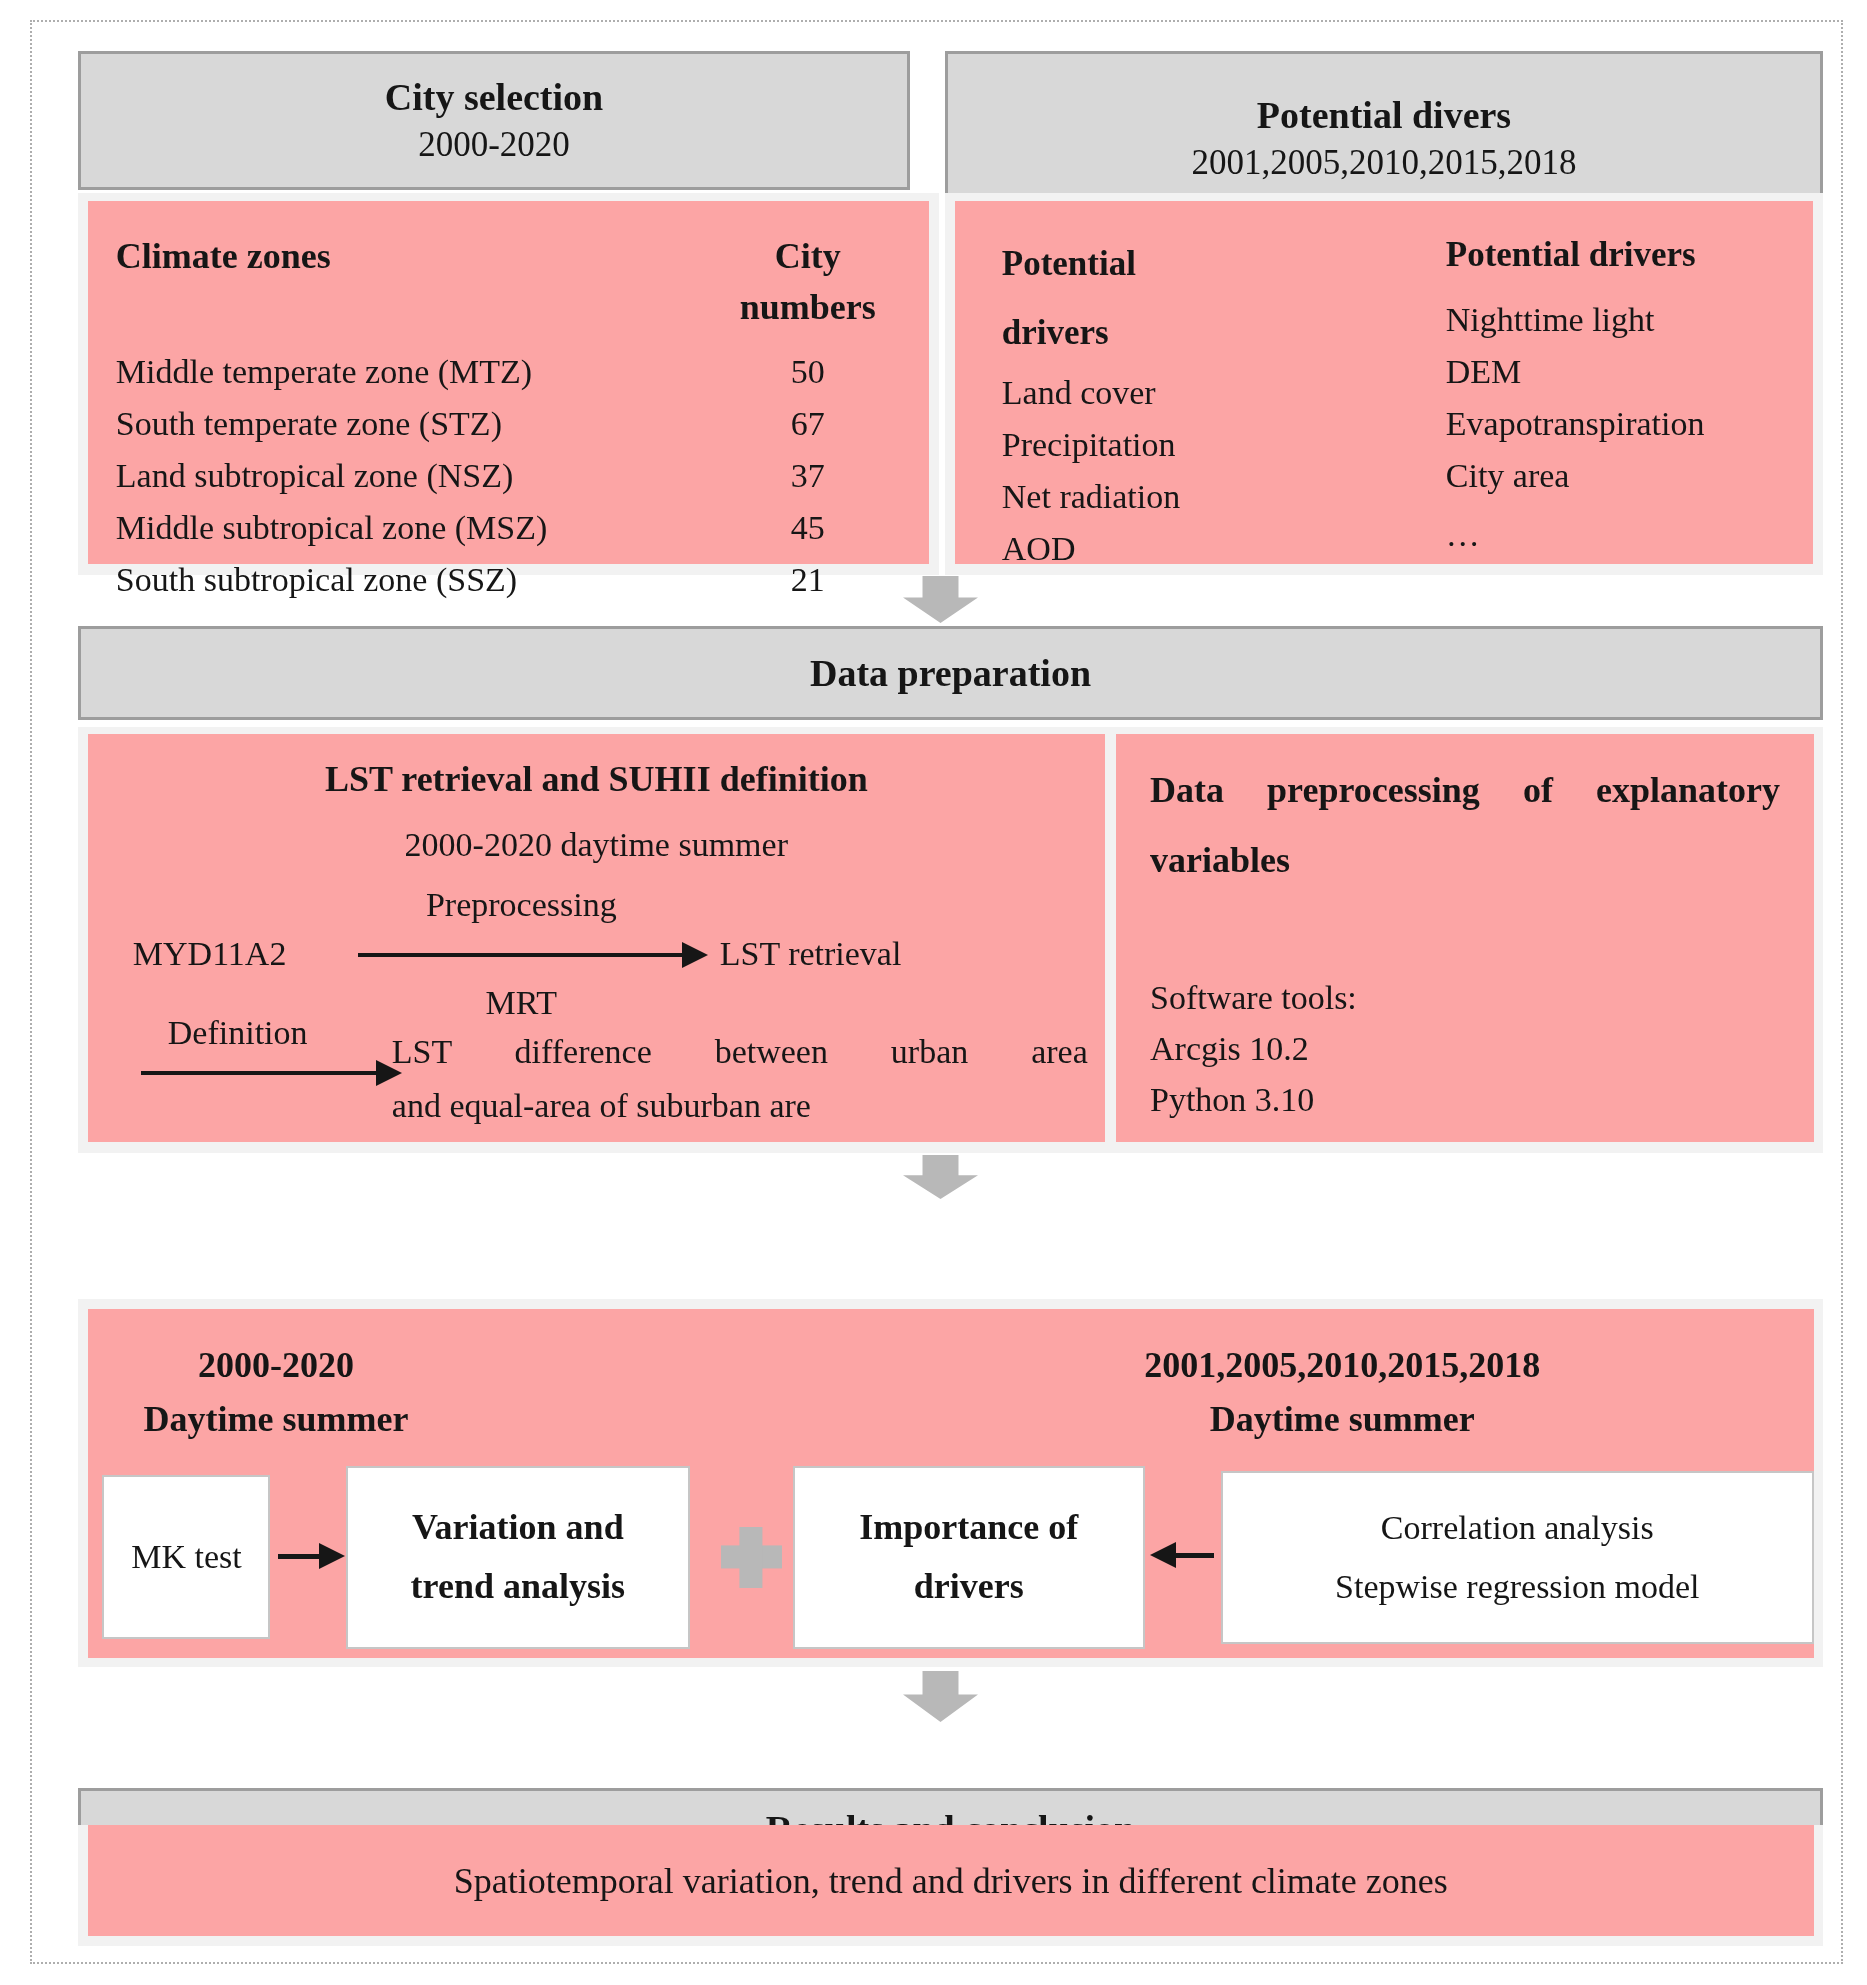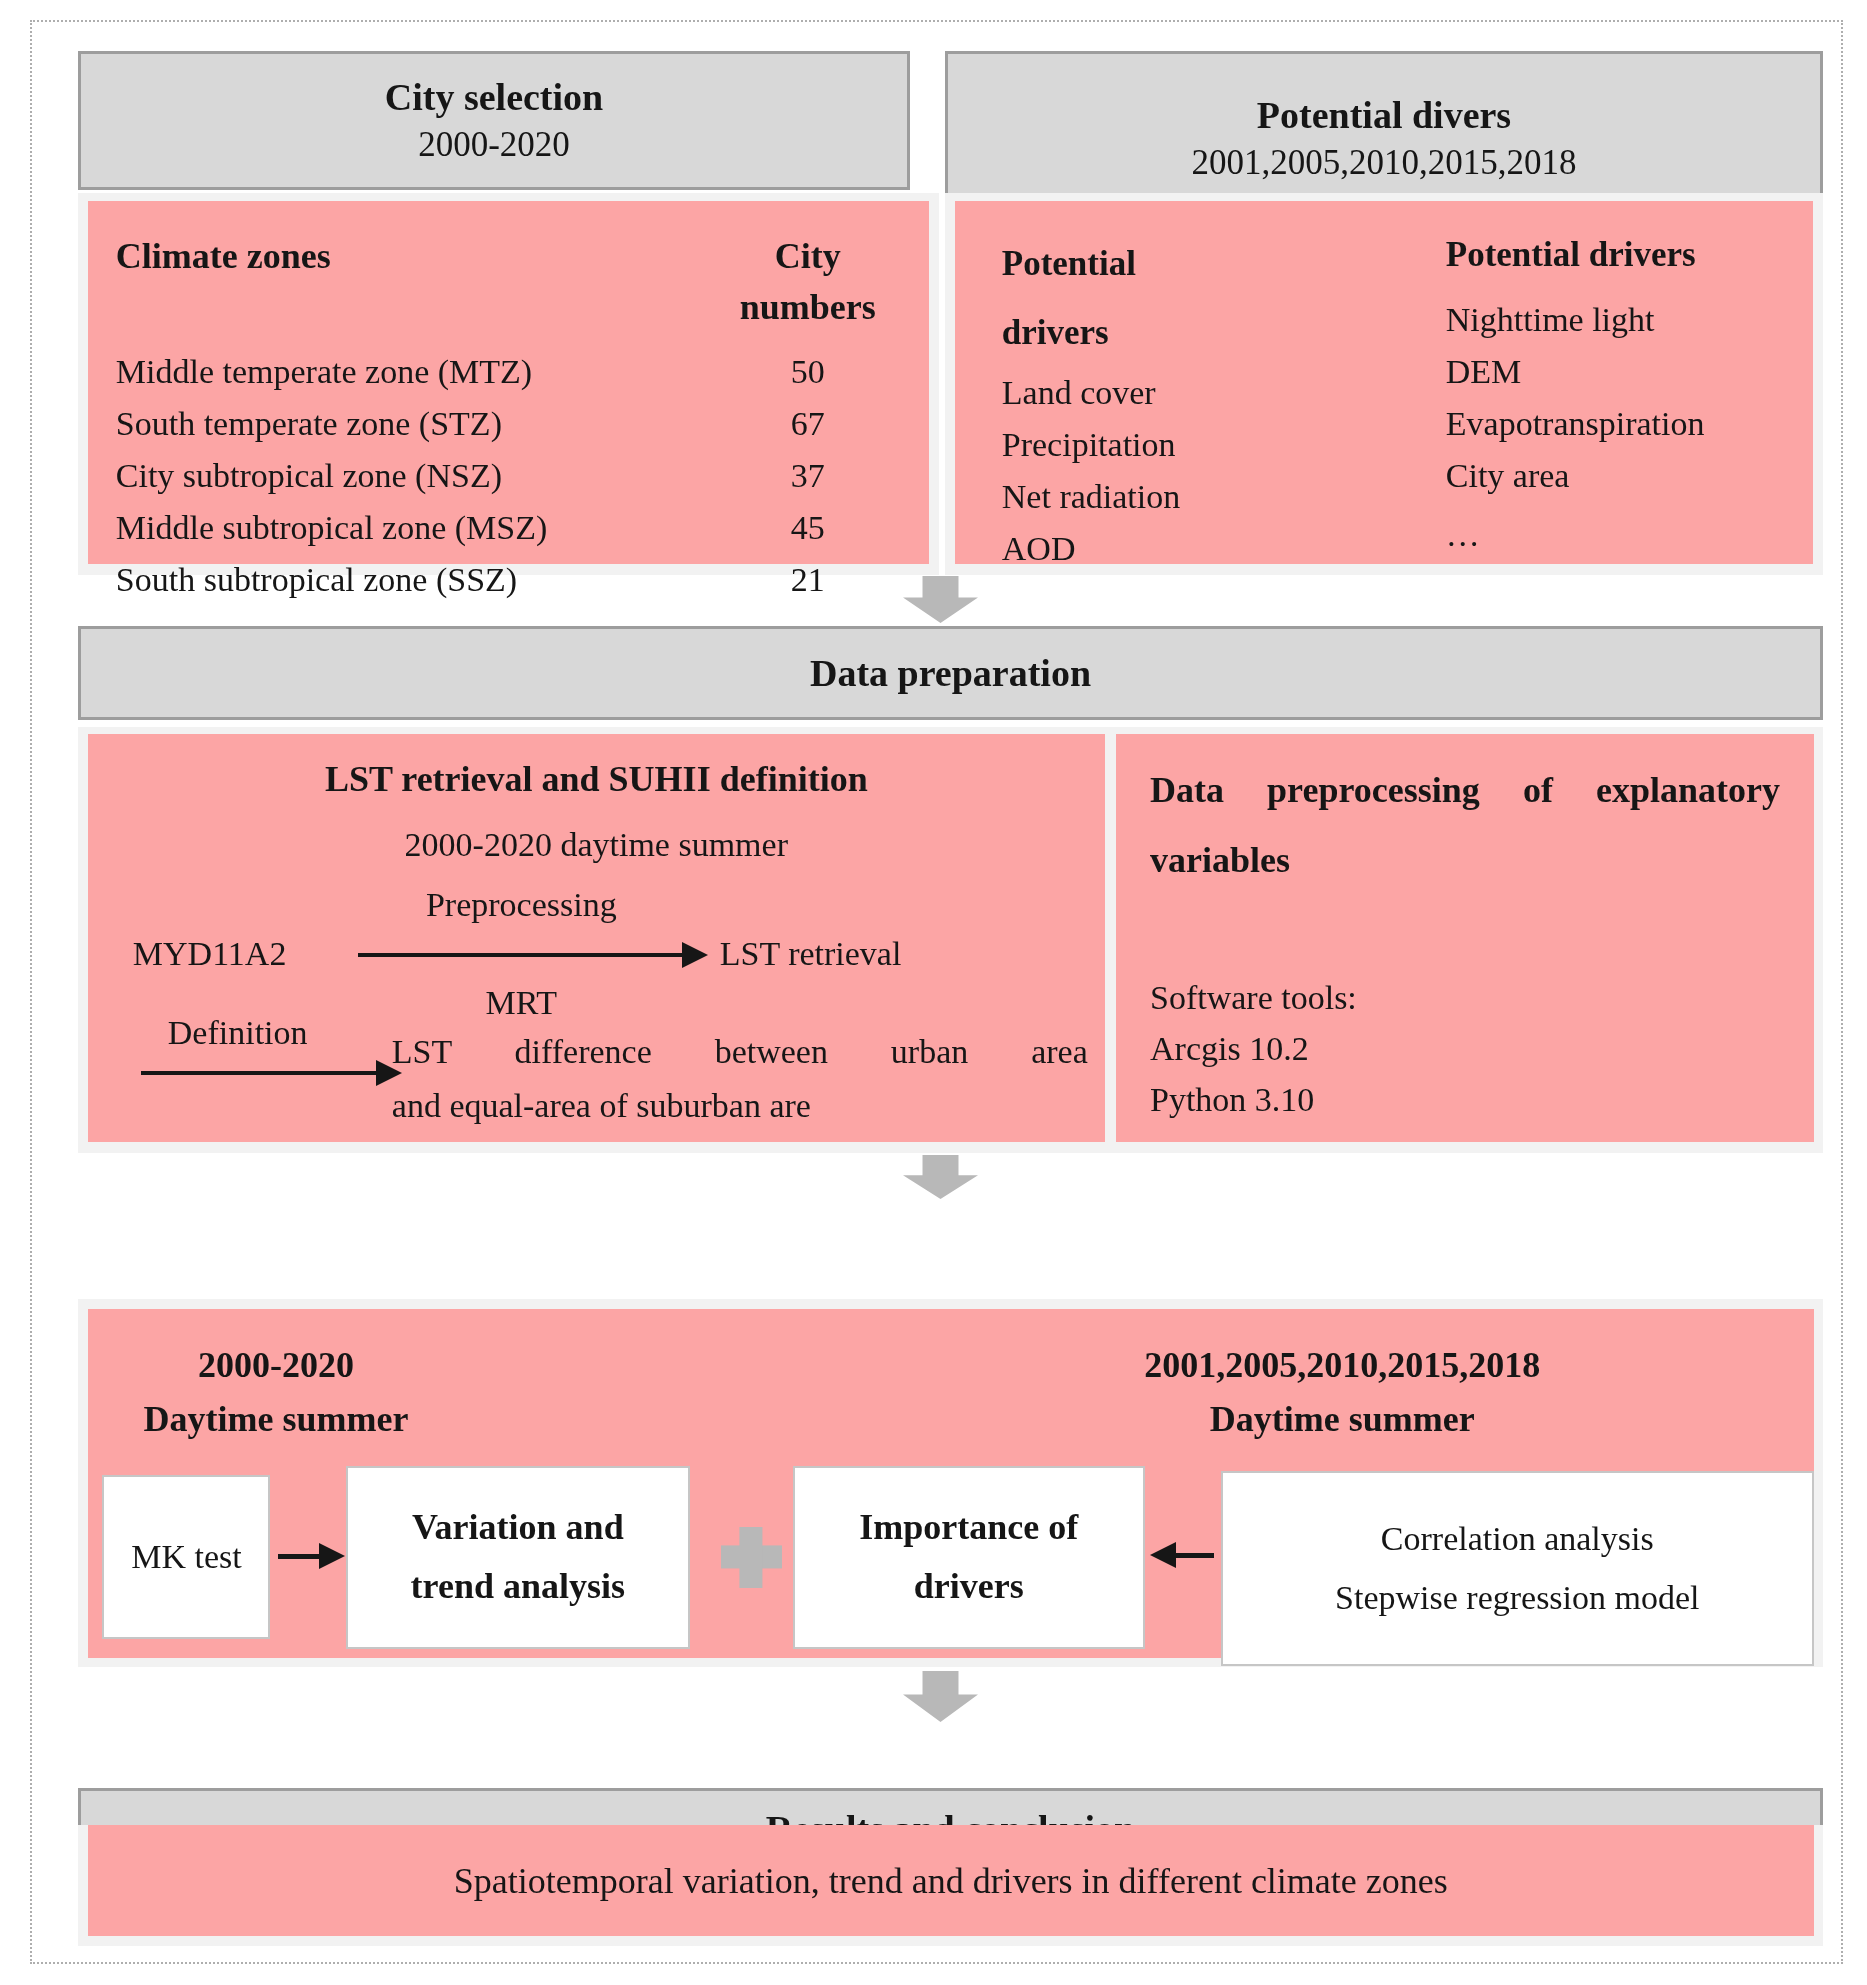--- a/index.html
+++ b/index.html
@@ -88,21 +88,21 @@
         </div>
         <div class="zrow">
           <div class="zname">Middle temperate zone (MTZ)</div>
           <div class="zcnt">50</div>
         </div>
         <div class="zrow">
           <div class="zname">South temperate zone (STZ)</div>
           <div class="zcnt">67</div>
         </div>
         <div class="zrow">
-          <div class="zname">City subtropical zone (NSZ)</div>
+          <div class="zname">Land subtropical zone (NSZ)</div>
           <div class="zcnt">37</div>
         </div>
         <div class="zrow">
           <div class="zname">Middle subtropical zone (MSZ)</div>
           <div class="zcnt">45</div>
         </div>
         <div class="zrow">
           <div class="zname">South subtropical zone (SSZ)</div>
           <div class="zcnt">21</div>
         </div>
@@ -194,21 +194,21 @@
 
       <div class="plus" style="left:633px; top:218px; width:61px; height:61px;"></div>
 
       <div class="ibox b f44" style="left:705px; top:157px; width:352px; height:183px; line-height:59px;">
         <div>Importance of</div>
         <div>drivers</div>
       </div>
 
       <div class="harr l" style="left:1087px; top:244px; width:39px;"></div>
 
-      <div class="ibox f42" style="left:1133px; top:162px; width:593px; height:195px; line-height:59px;">
+      <div class="ibox f42" style="left:1133px; top:162px; width:593px; height:173px; line-height:59px;">
         <div>Correlation analysis</div>
         <div>Stepwise regression model</div>
       </div>
     </div>
   </div>
 
   <div class="darrow" style="left:903px; top:1671px; width:75px; height:51px;"></div>
 
   <div class="hdr" style="left:78px; top:1788px; width:1745px; height:82px;">
     <div class="t">Results and conclusion</div>

